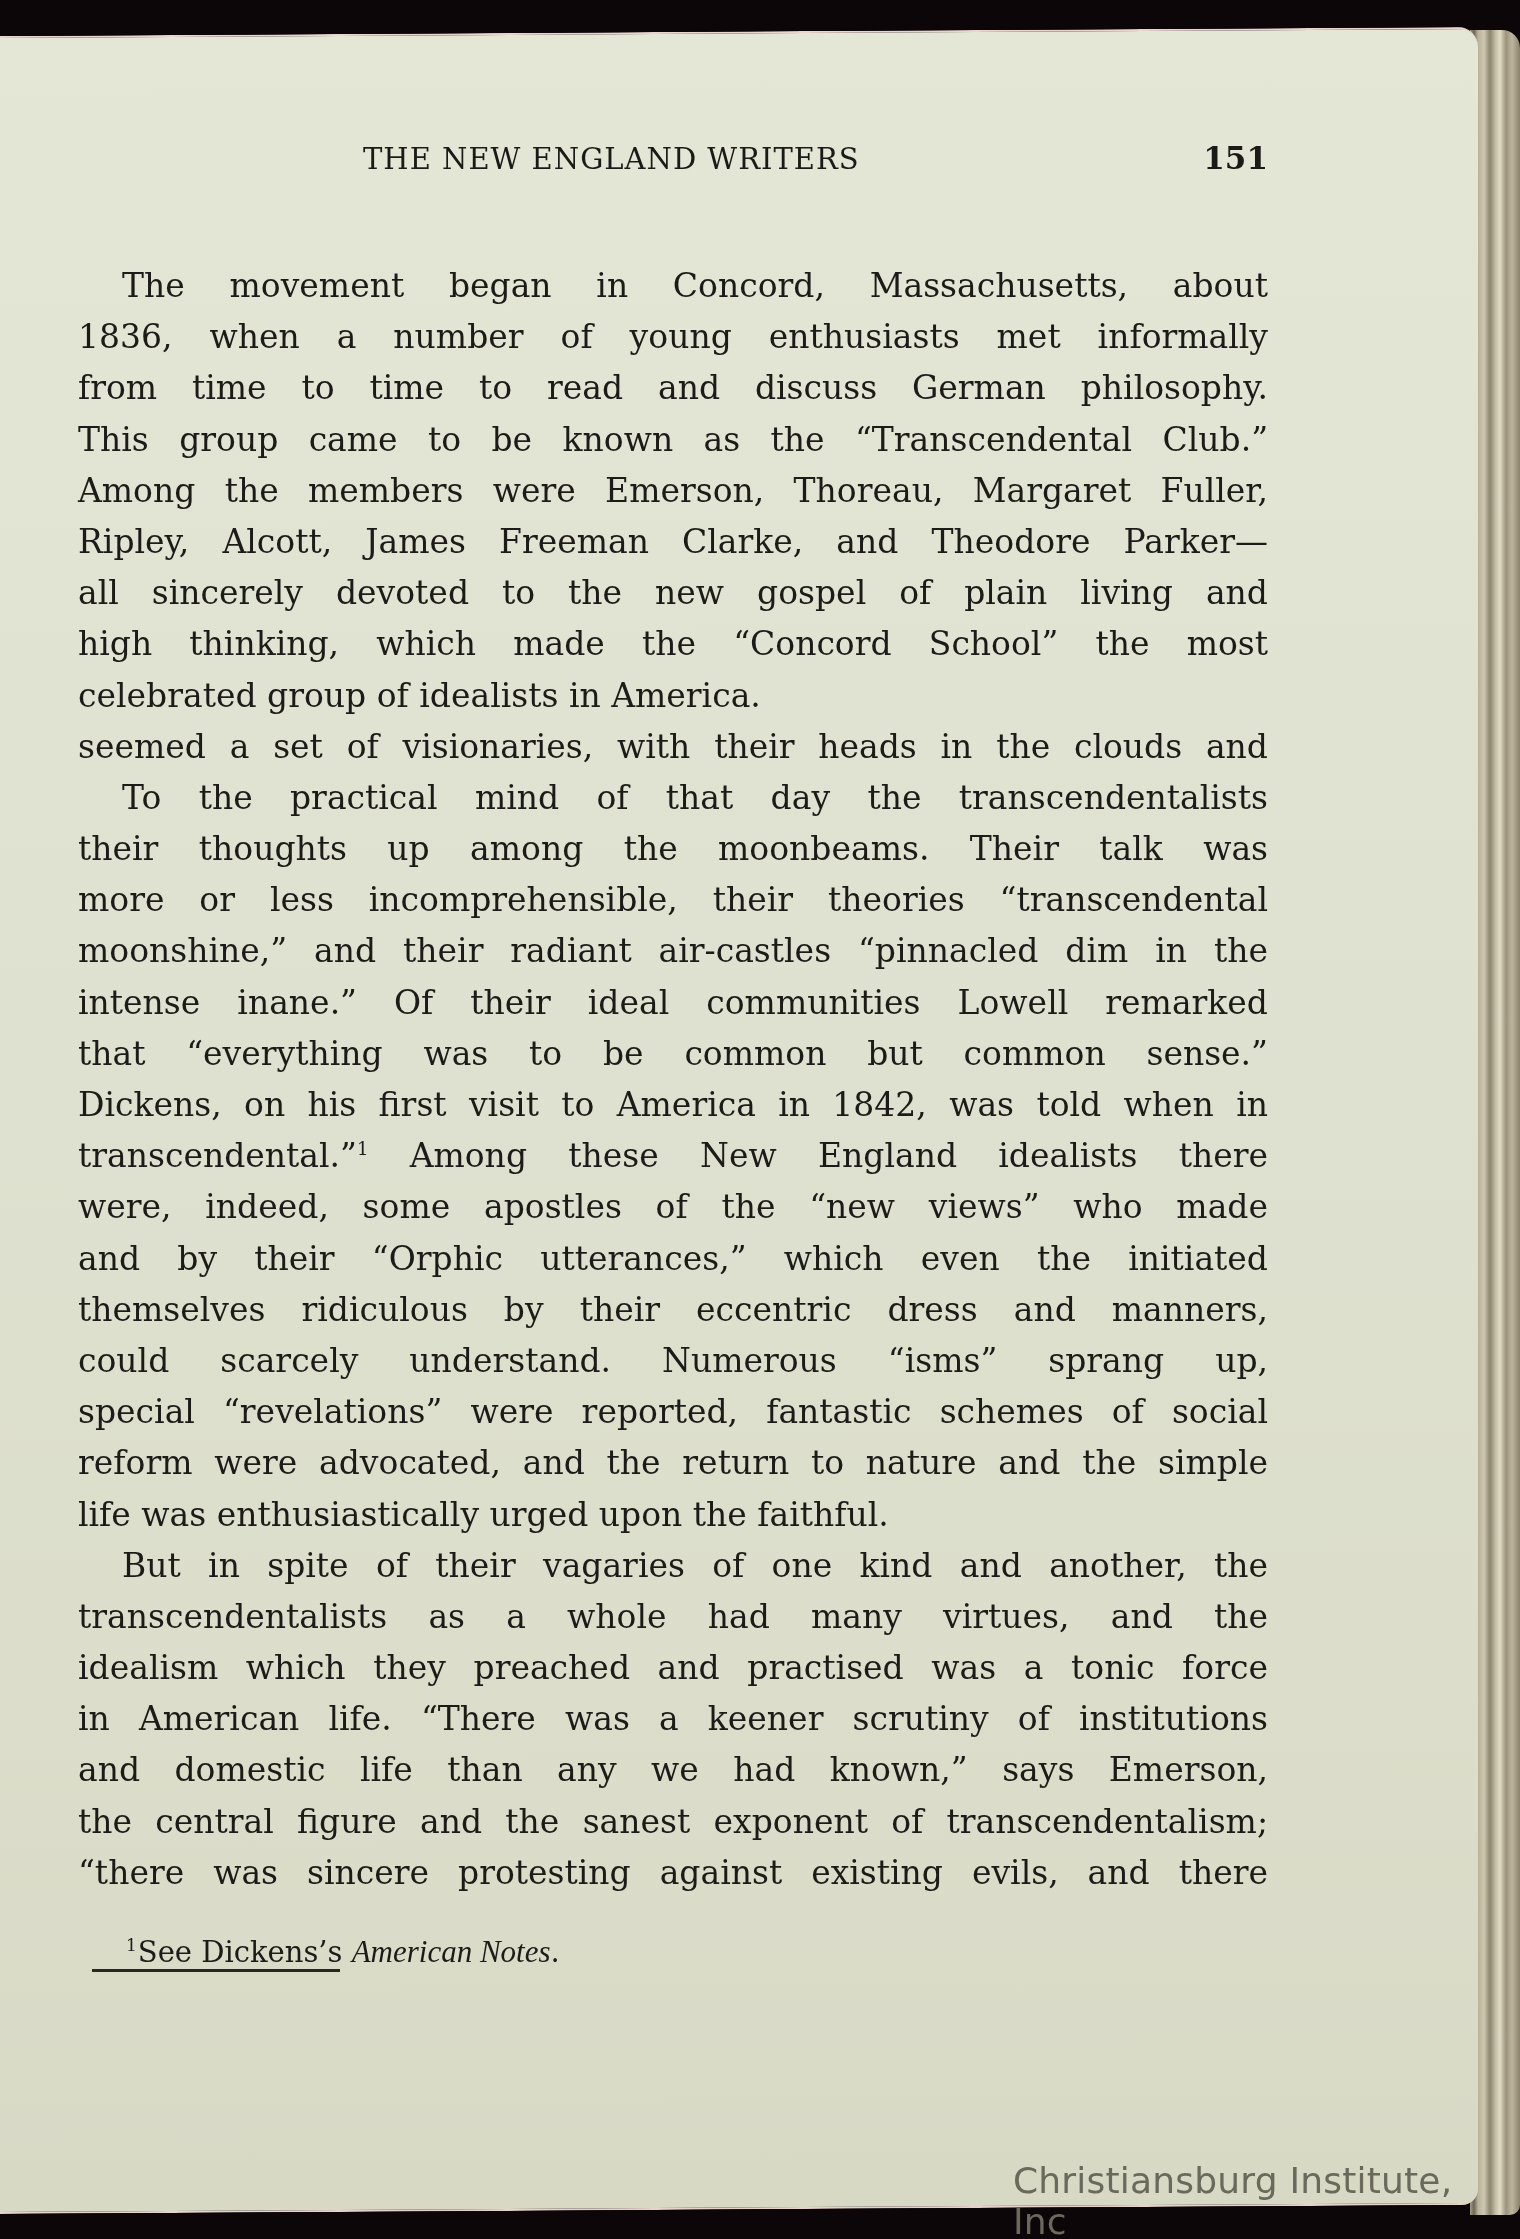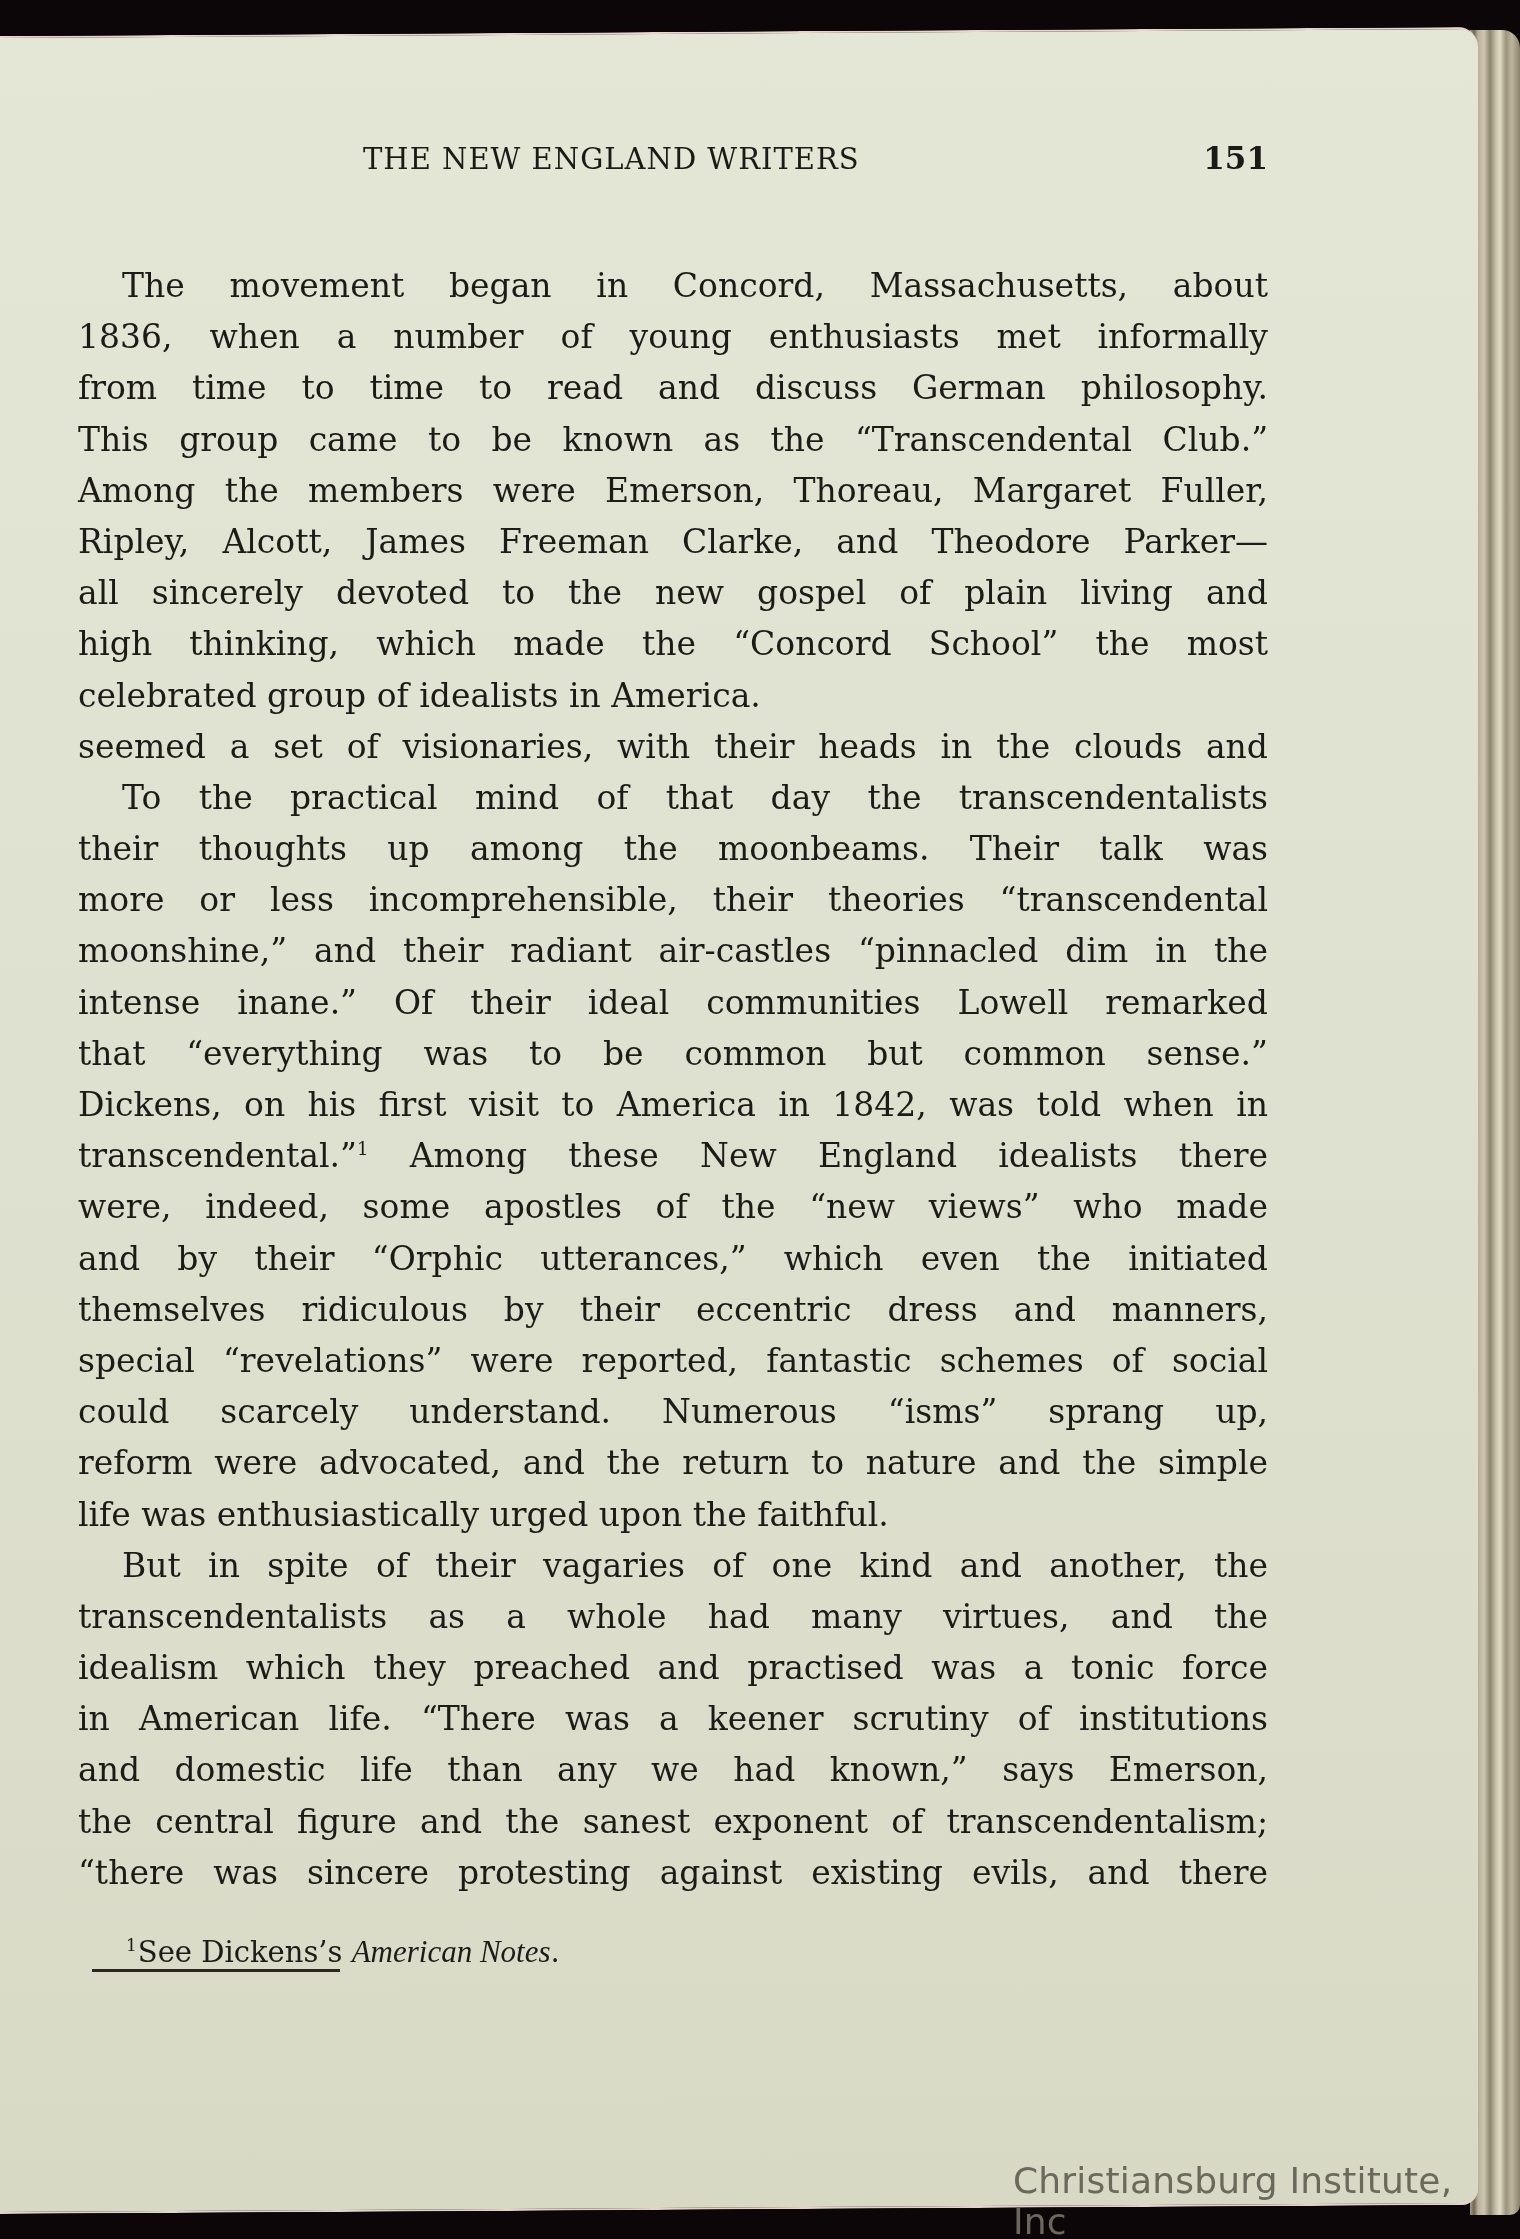--- a/index.html
+++ b/index.html
@@ -176,22 +176,22 @@
           <span class="line">their thoughts up among the moonbeams.  Their talk was</span>
           <span class="line">more or less incomprehensible, their theories “transcendental</span>
           <span class="line">moonshine,” and their radiant air-castles “pinnacled dim in the</span>
           <span class="line">intense inane.”  Of their ideal communities Lowell remarked</span>
           <span class="line">that “everything was to be common but common sense.”</span>
           <span class="line">Dickens, on his first visit to America in 1842, was told when in</span>
           <span class="line"><span>transcendental.”</span><sup class="fnref">1</sup><span>  Among these New England idealists there</span></span>
           <span class="line">were, indeed, some apostles of the “new views” who made</span>
           <span class="line">and by their “Orphic utterances,” which even the initiated</span>
           <span class="line">themselves ridiculous by their eccentric dress and manners,</span>
+          <span class="line">could scarcely understand.  Numerous “isms” sprang up,</span>
           <span class="line">special “revelations” were reported, fantastic schemes of social</span>
-          <span class="line">could scarcely understand.  Numerous “isms” sprang up,</span>
           <span class="line">reform were advocated, and the return to nature and the simple</span>
           <span class="line last">life was enthusiastically urged upon the faithful.</span>
         </div>
 
         <div>
           <span class="line indent">But in spite of their vagaries of one kind and another, the</span>
           <span class="line">transcendentalists as a whole had many virtues, and the</span>
           <span class="line">idealism which they preached and practised was a tonic force</span>
           <span class="line">in American life.   “There was a keener scrutiny of institutions</span>
           <span class="line">and domestic life than any we had known,” says Emerson,</span>

